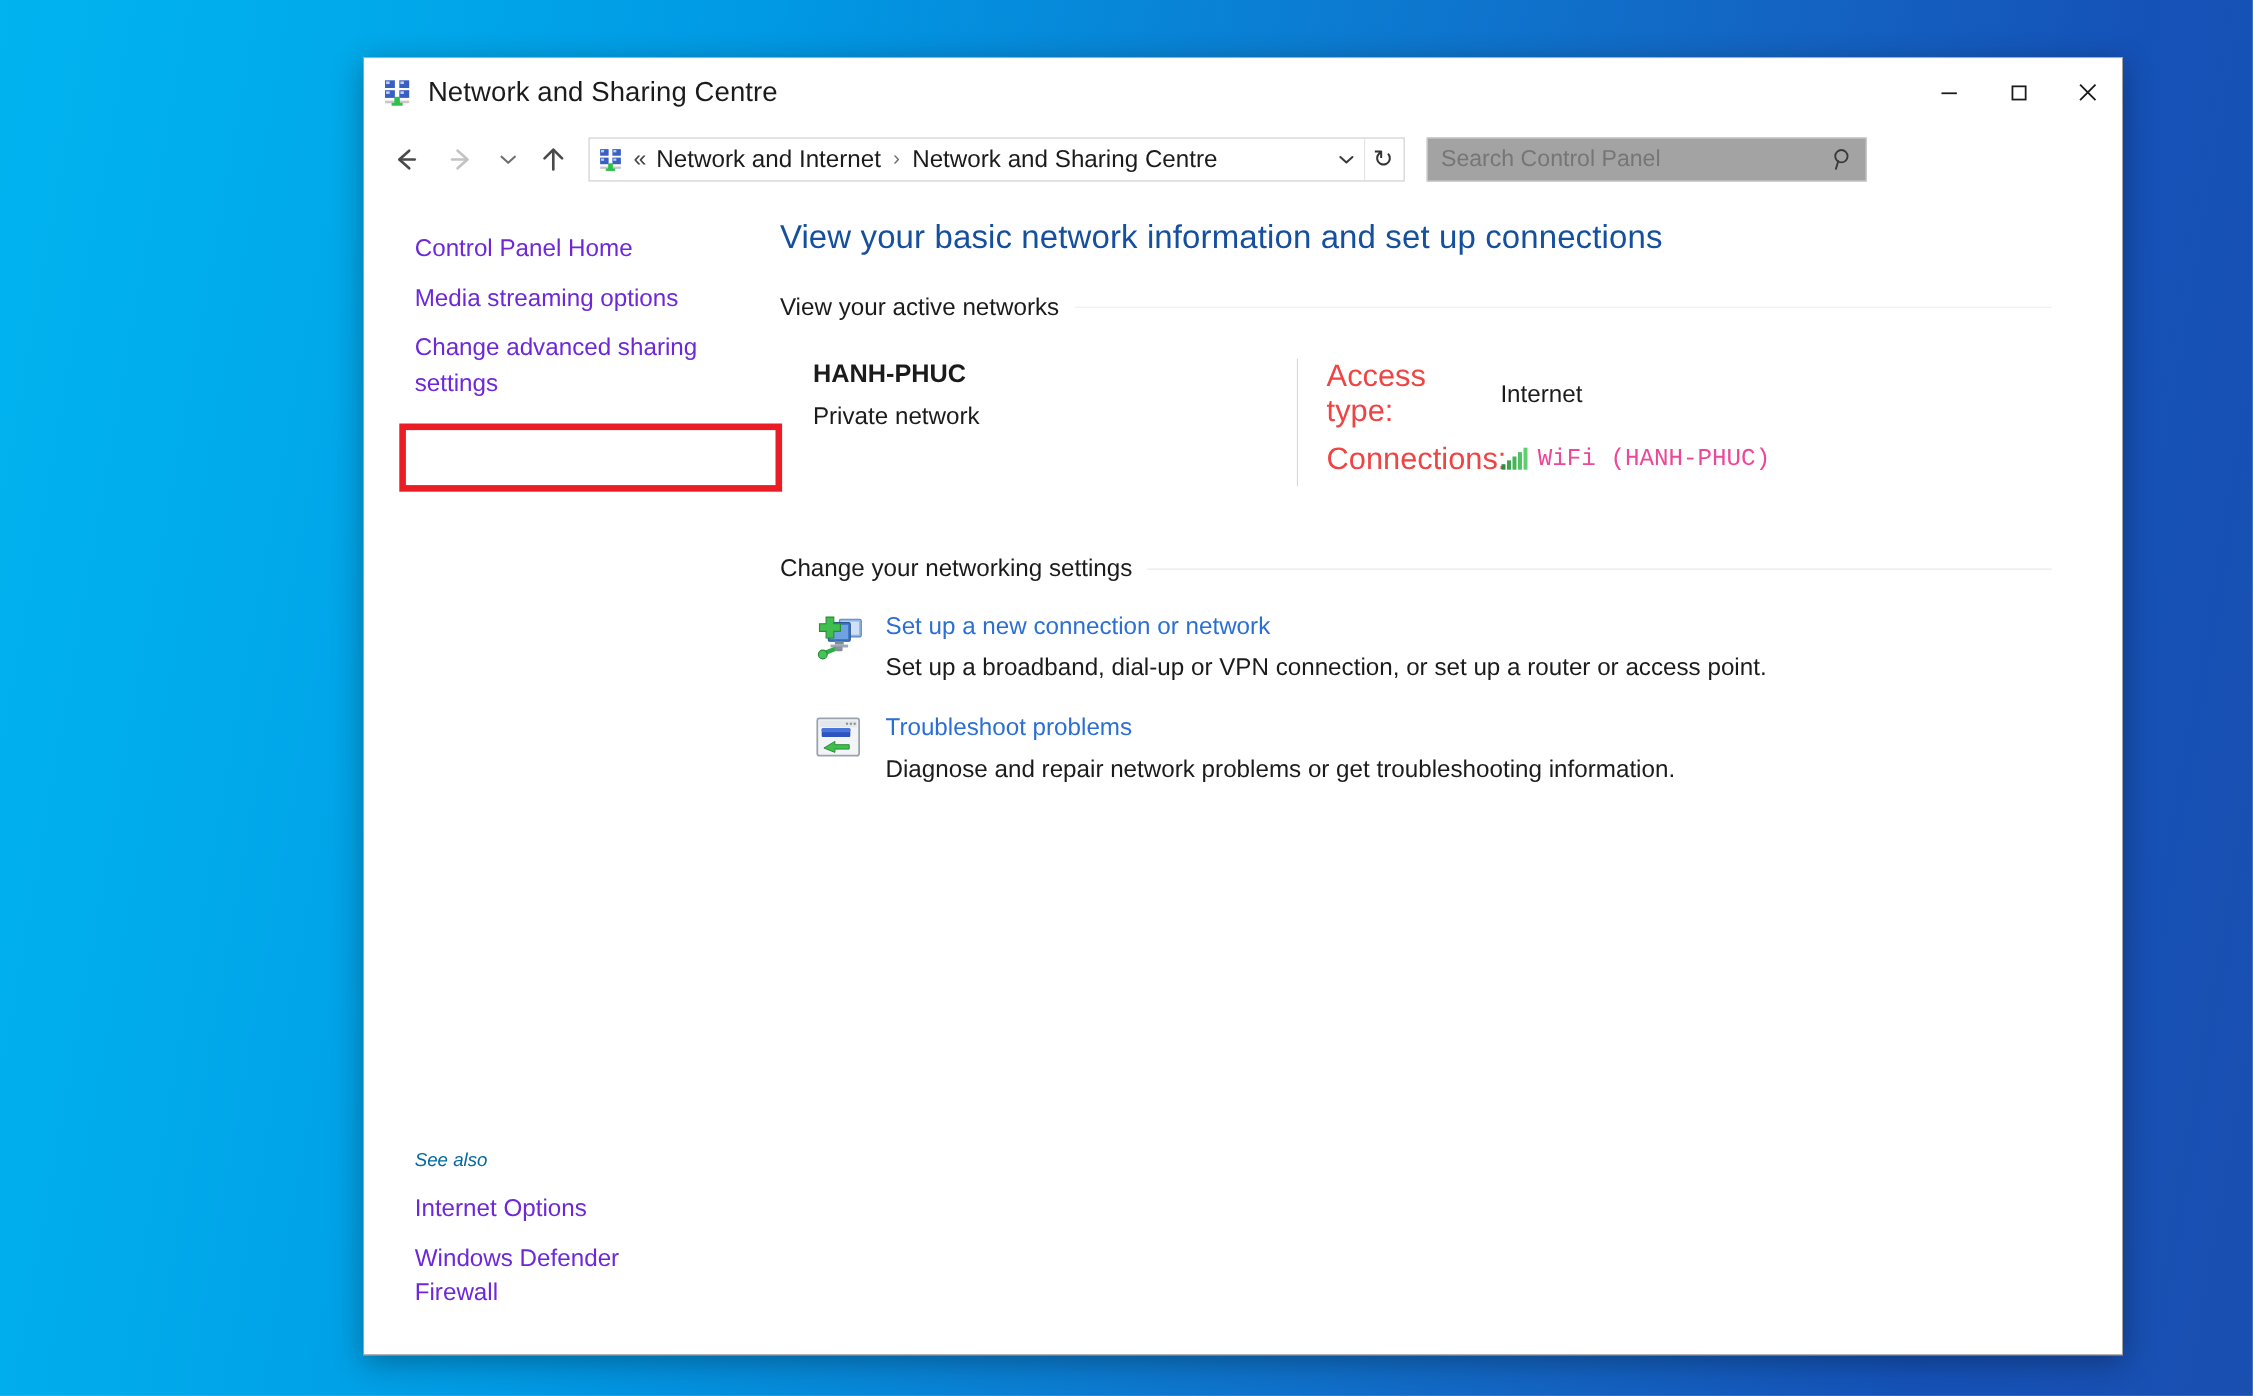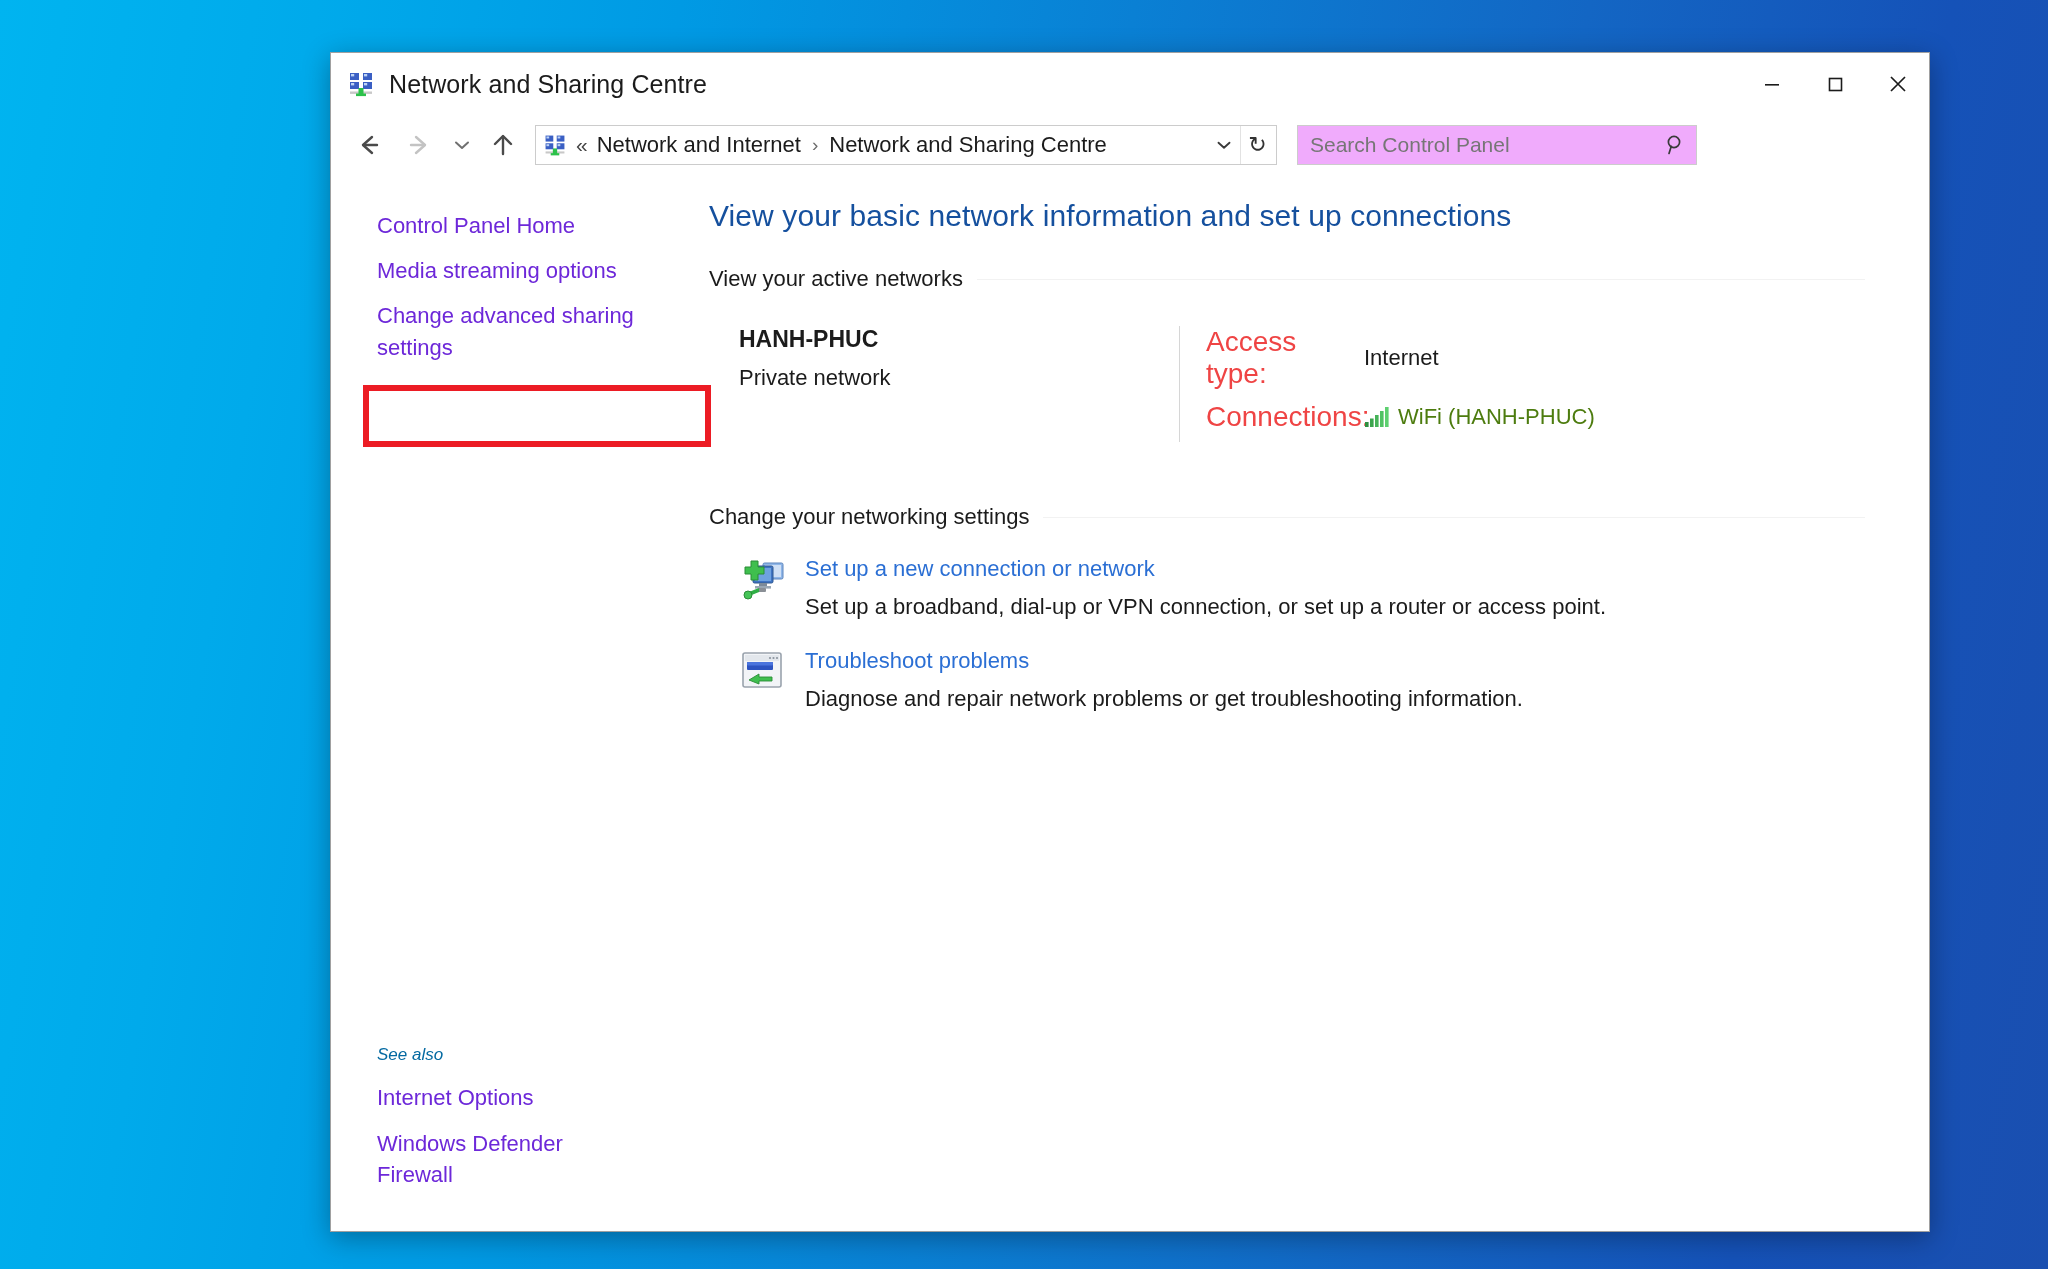--- a/index.html
+++ b/index.html
@@ -107,21 +107,21 @@
     border-left: 1px solid #e2e2e2;
     display: flex; align-items:center; justify-content:center;
     font-size: 22px; color:#333;
   }
 
   #searchbox {
     margin-left: 20px;
     width: 400px;
     height: 40px;
     border: 1px solid #cccccc;
-    background: #f0abfc;
+    background: #a3a3a3;
     display: flex;
     align-items: center;
     padding: 0 6px 0 12px;
   }
   #search-input {
     flex: 1 1 auto;
     border: 0; outline: 0;
     font-family: "Liberation Sans", sans-serif;
     font-size: 21px;
     color: #1b1b1b;
@@ -211,21 +211,21 @@
     min-height: 120px;
   }
   #net-left { width: 470px; padding-left: 30px; }
   #net-name { font-size: 23px; font-weight: bold; color: #1b1b1b; margin-bottom: 12px; }
   #net-type { font-size: 22px; color: #1b1b1b; }
   #net-divider { width: 1px; background: #d6d6d6; margin: 0 0 4px 0; }
   #net-right { padding-left: 26px; }
   .net-row { display: flex; align-items: center; margin-bottom: 11px; }
   .net-key { font-size: 28px; color: #ef4444; width: 158px; }
   .net-val { font-size: 22px; color: #1b1b1b; }
-  .net-val.link { color: #4d7c0f; cursor: pointer; }
+  .net-val.link { color: #ec4899; cursor: pointer; font-family: Liberation Mono, monospace; }
   #wifi-icon { margin-right: 8px; display:flex; align-items:flex-end; }
 
   
   #change-settings { margin-top: 58px; }
   .task {
     display: flex;
     margin-top: 26px;
     padding-left: 30px;
   }
   .task-icon { width: 56px; min-width: 56px; padding-top: 2px; }

